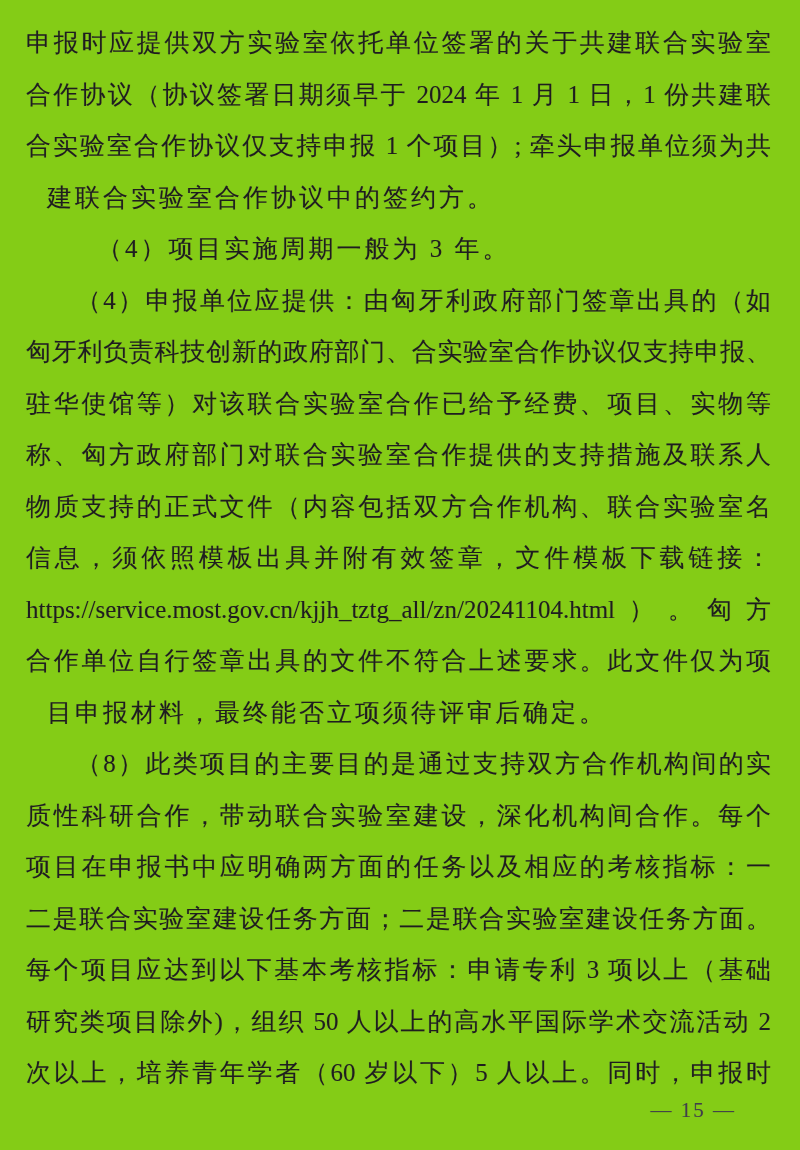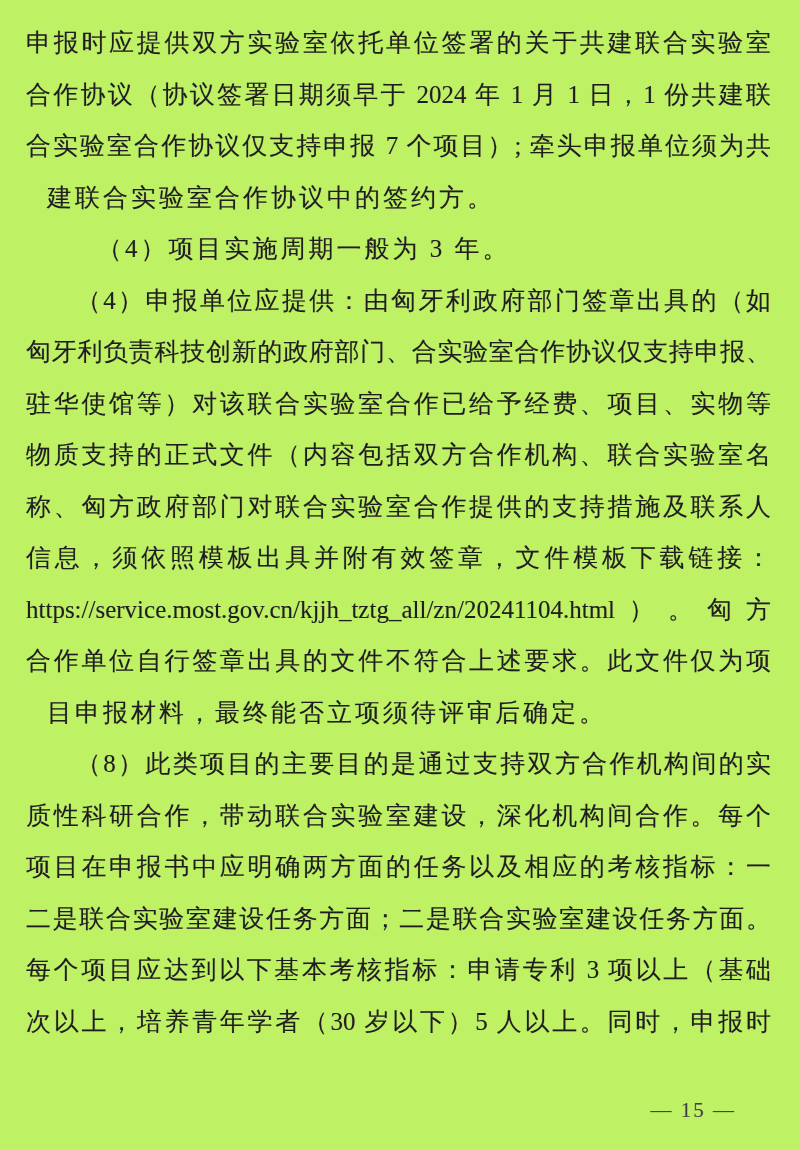--- a/index.html
+++ b/index.html
@@ -1,20 +1,20 @@
 <!DOCTYPE html>
 <html lang="zh"><head>
 <meta charset="utf-8">
 <style>
   html, body { margin: 0; padding: 0; background: #ffffff; }
   .page {
     position: relative;
     width: 800px;
     height: 1150px;
-    background: #bef264;
+    background: #84cc16;
     font-family: "Liberation Serif", "DejaVu Serif", serif;
     color: #1e1e1e;
     overflow: hidden;
   }
   .text-block {
     position: absolute;
     left: 26px;
     top: 17px;
     width: 745px;
     font-size: 25px;
@@ -39,45 +39,46 @@
 </style>
 </head>
 <body>
 
 <div class="page">
   <div class="text-block">
 
     <div class="para">
       <div class="line j">申报时应提供双方实验室依托单位签署的关于共建联合实验室</div>
       <div class="line j">合作协议（协议签署日期须早于 2024 年 1 月 1 日，1 份共建联</div>
-      <div class="line j">合实验室合作协议仅支持申报 7 个项目）; 牵头申报单位须为共</div>
+      <div class="line j">合实验室合作协议仅支持申报 1 个项目）; 牵头申报单位须为共</div>
       <div class="line e">建联合实验室合作协议中的签约方。</div>
     </div>
 
     <div class="para">
       <div class="line e i">（4）项目实施周期一般为 3 年。</div>
     </div>
 
     <div class="para">
       <div class="line j i">（4）申报单位应提供：由匈牙利政府部门签章出具的（如</div>
       <div class="line j">匈牙利负责科技创新的政府部门、合实验室合作协议仅支持申报、</div>
       <div class="line j">驻华使馆等）对该联合实验室合作已给予经费、项目、实物等</div>
+      <div class="line j">称、匈方政府部门对联合实验室合作提供的支持措施及联系人</div>
       <div class="line j">物质支持的正式文件（内容包括双方合作机构、联合实验室名</div>
-      <div class="line j">称、匈方政府部门对联合实验室合作提供的支持措施及联系人</div>
       <div class="line j">信息，须依照模板出具并附有效签章，文件模板下载链接：</div>
       <div class="line j">https://service.most.gov.cn/kjjh_tztg_all/zn/20241104.html）。匈方</div>
       <div class="line j">合作单位自行签章出具的文件不符合上述要求。此文件仅为项</div>
       <div class="line e">目申报材料，最终能否立项须待评审后确定。</div>
     </div>
 
     <div class="para">
       <div class="line j i">（8）此类项目的主要目的是通过支持双方合作机构间的实</div>
       <div class="line j">质性科研合作，带动联合实验室建设，深化机构间合作。每个</div>
       <div class="line j">项目在申报书中应明确两方面的任务以及相应的考核指标：一</div>
       <div class="line j">二是联合实验室建设任务方面；二是联合实验室建设任务方面。</div>
       <div class="line j">每个项目应达到以下基本考核指标：申请专利 3 项以上（基础</div>
-      <div class="line j">次以上，培养青年学者（30 岁以下）5 人以上。同时，申报时</div>
+      <div class="line j">研究类项目除外)，组织 50 人以上的高水平国际学术交流活动 2</div>
+      <div class="line j">次以上，培养青年学者（60 岁以下）5 人以上。同时，申报时</div>
     </div>
 
   </div>
 
   <div class="page-number">— 15 —</div>
 </div>
 
 </body></html>

